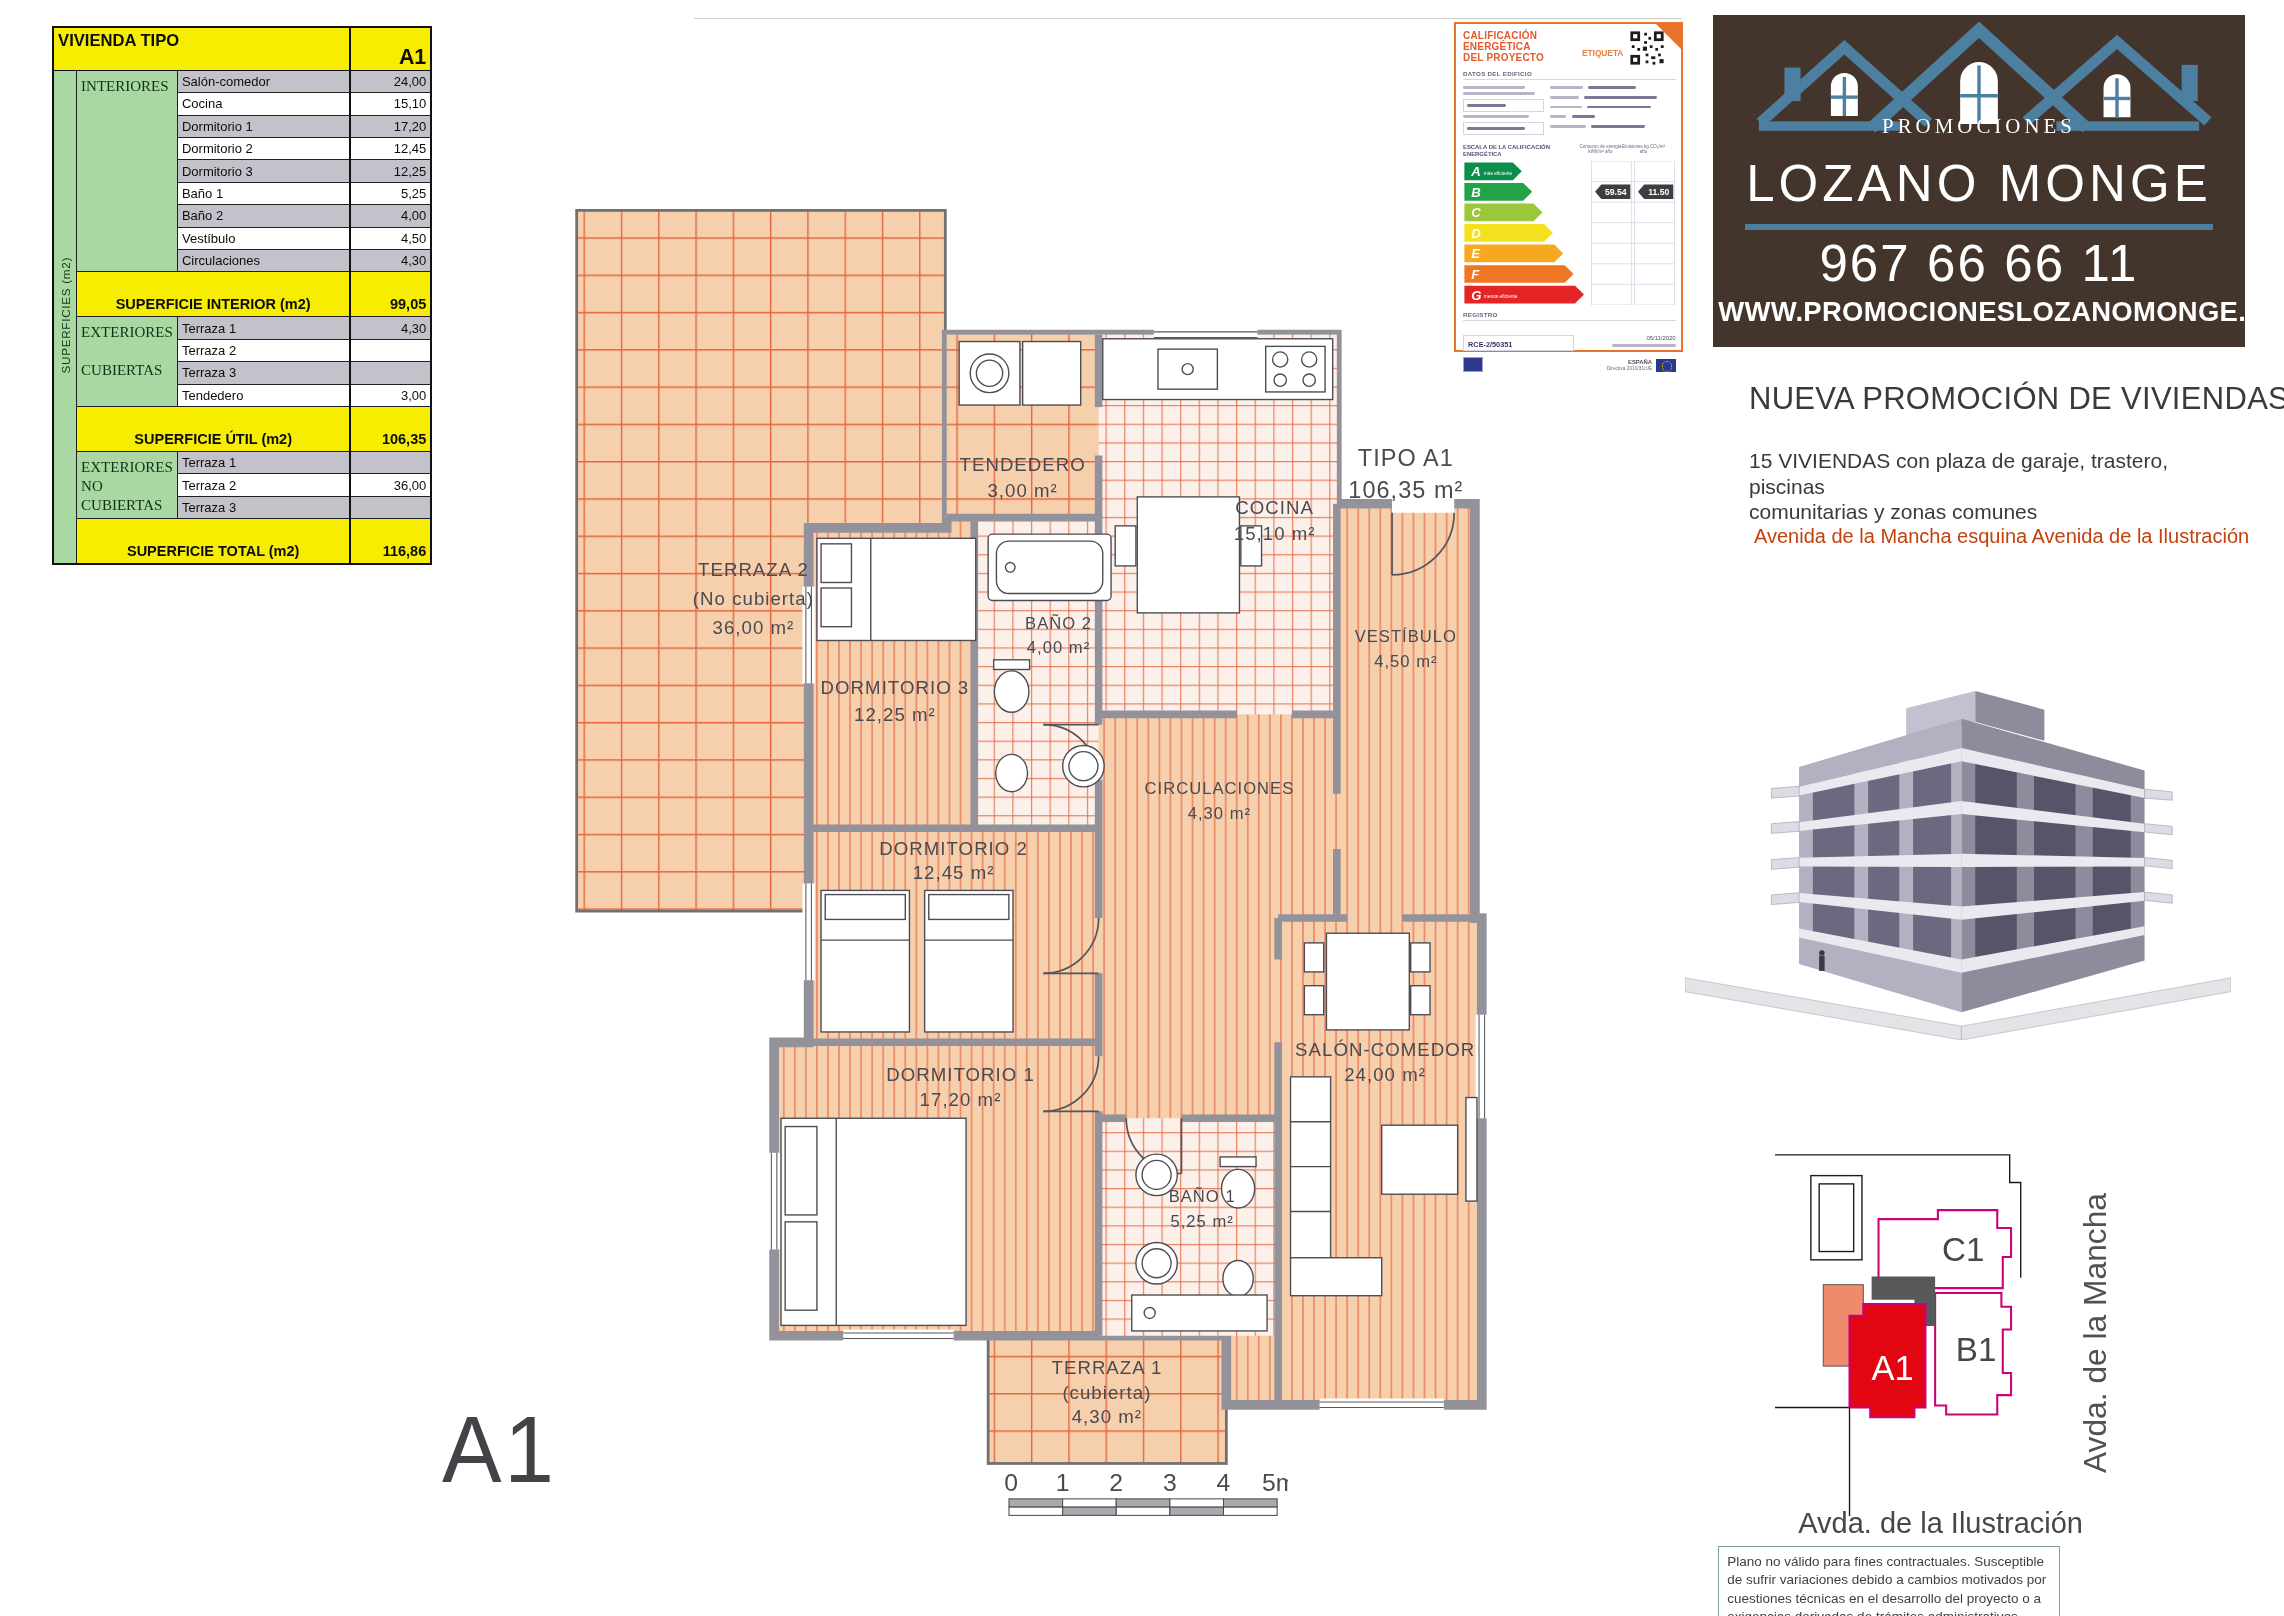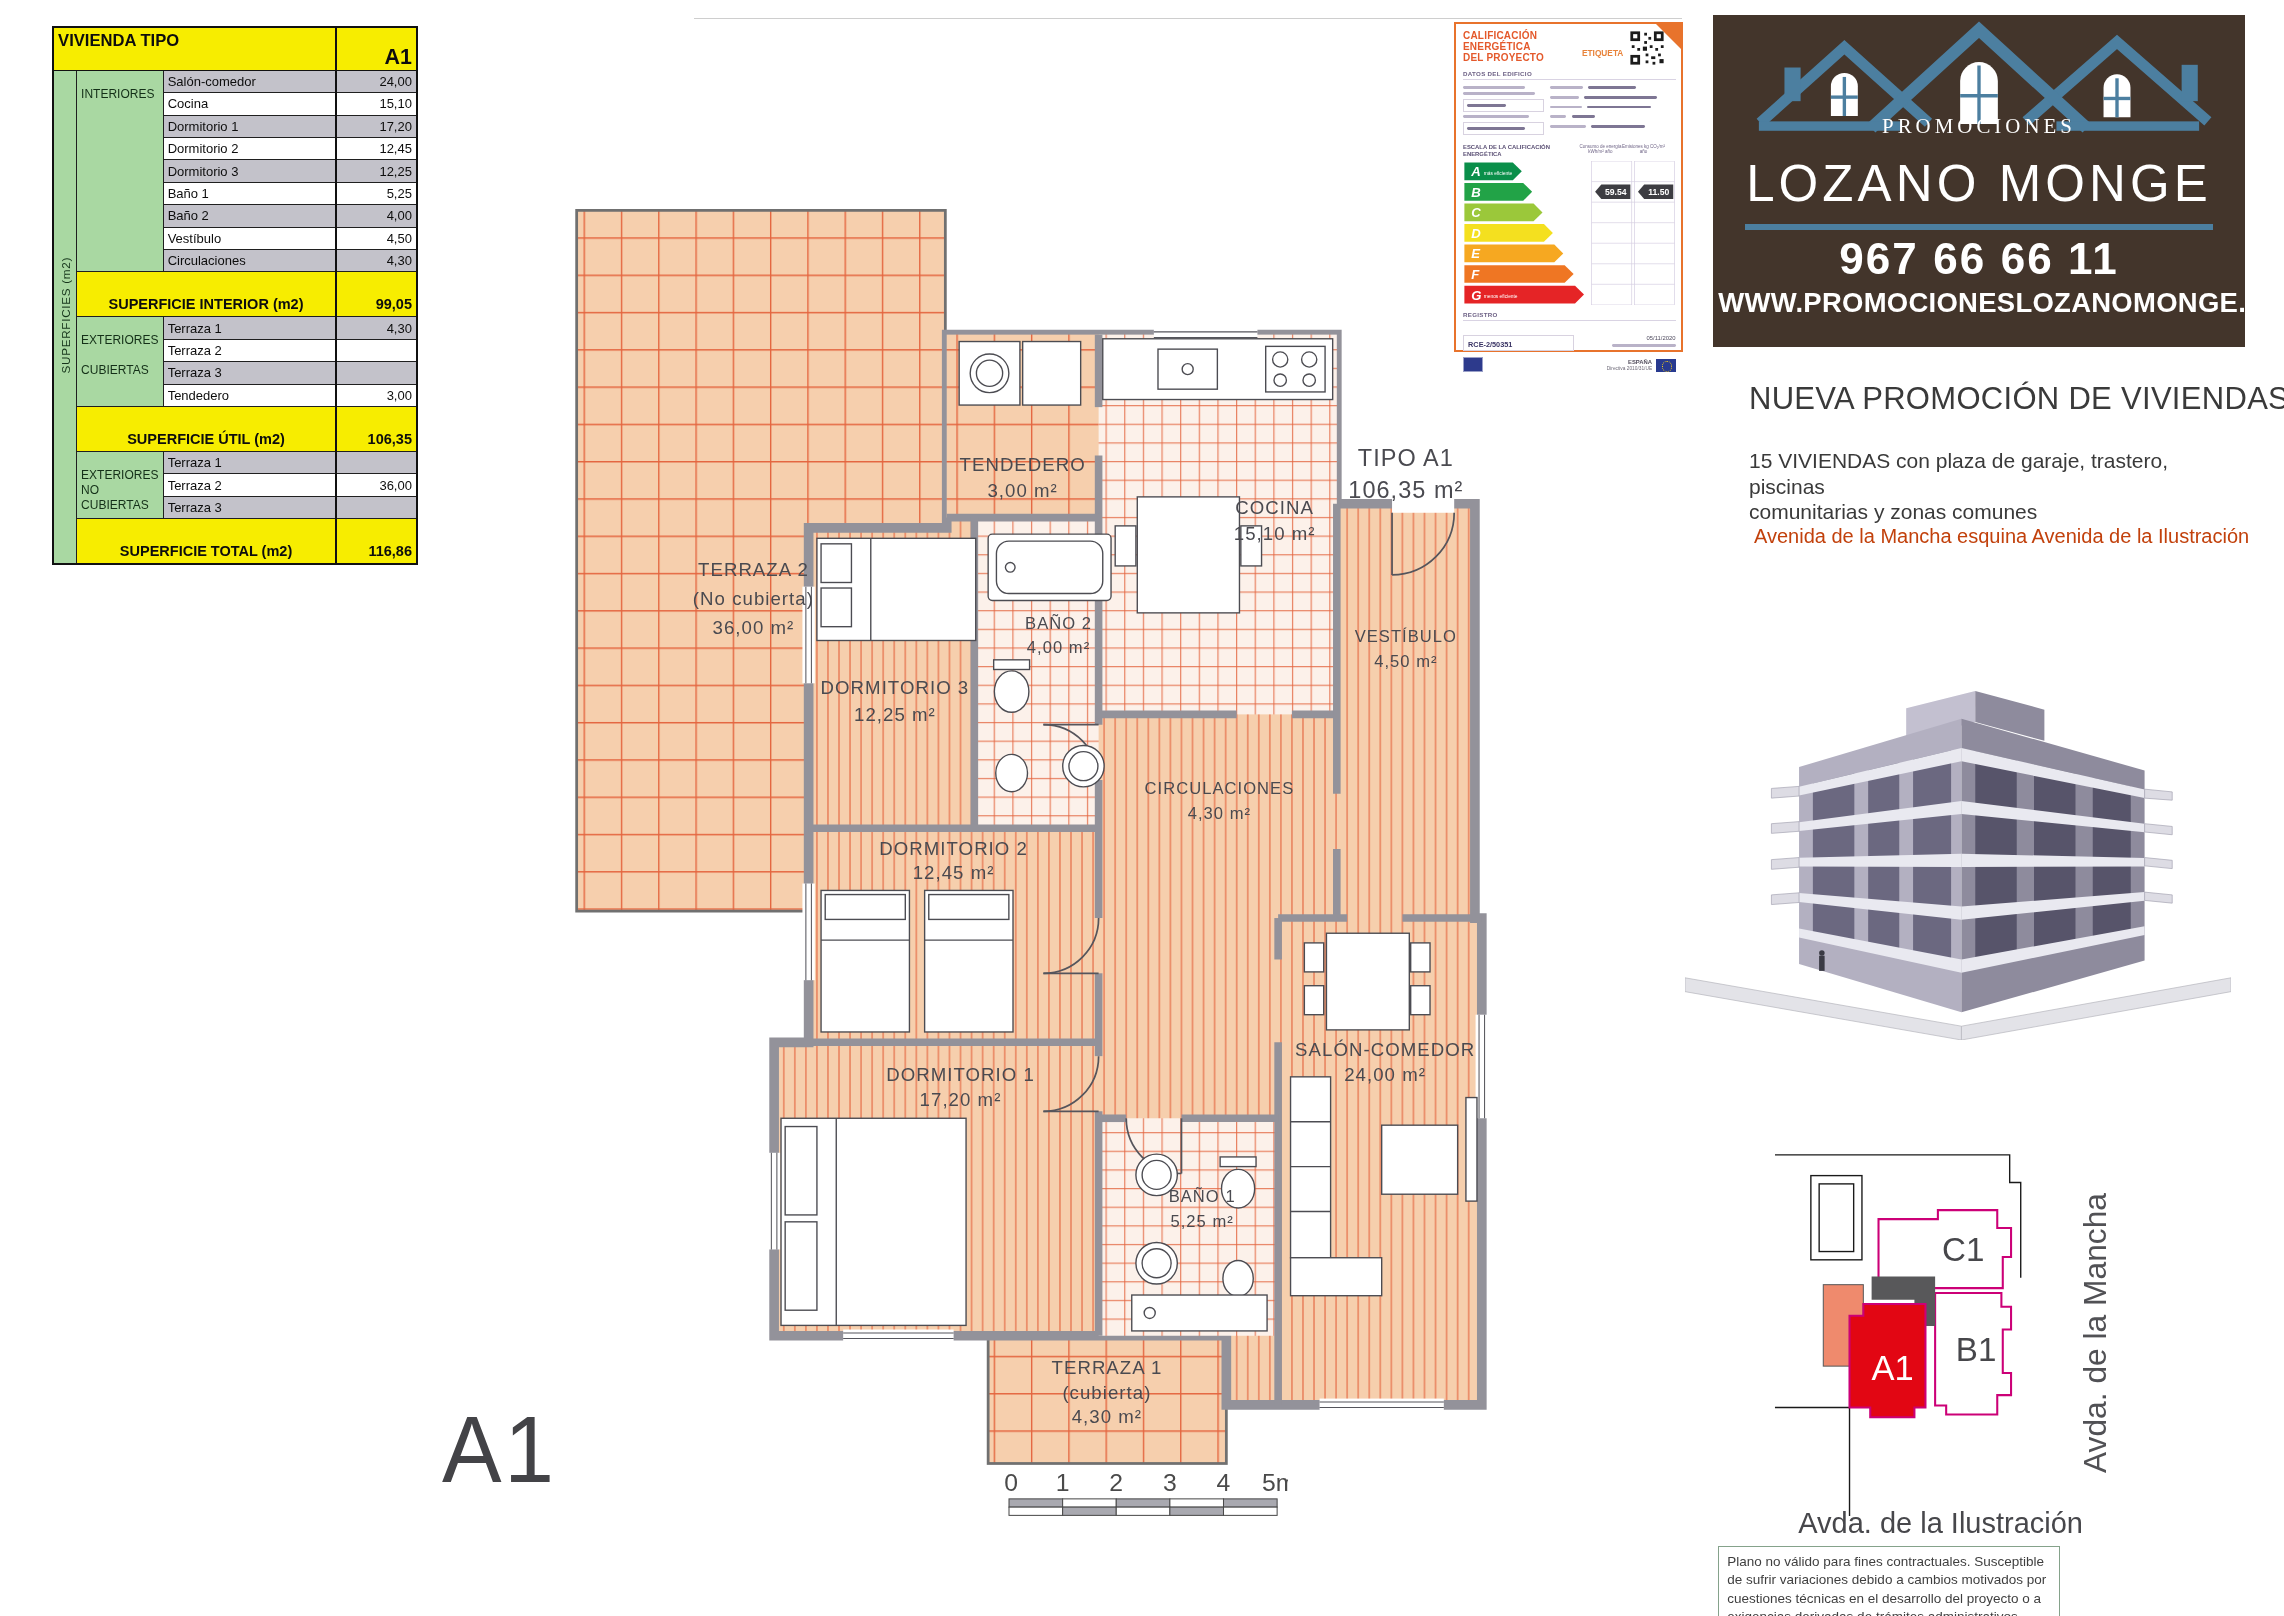--- a/index.html
+++ b/index.html
@@ -15,21 +15,21 @@
   .spec td{border:1px solid #1f1f1f;padding:0 4.1px;font-size:13px;color:#0d0d0d;overflow:hidden;white-space:nowrap;}
   .spec{border:2.1px solid #111;}
   .spec .c-strip{width:23.5px;} .spec .c-group{width:66px;} .spec .c-name{width:173px;} .spec .c-val{width:81px;}
   .spec tr.data td{height:21.4px;}
   .spec tr.total td{height:40px;}
   .spec td.hdr{background:#f7ed00;height:39px;font-weight:bold;border-bottom:1.7px solid #111;}
   .spec td.hdr-title{font-size:16.6px;vertical-align:top;padding-top:2.8px;}
   .spec td.hdr-a1{font-size:21.4px;text-align:right;vertical-align:bottom;border-left:2.1px solid #111;}
   .spec td.strip{background:#a9d8a2;text-align:center;vertical-align:middle;padding:0;}
   .spec .vtext{writing-mode:vertical-rl;transform:rotate(180deg);font-size:11.7px;color:#15341a;letter-spacing:0.7px;}
-  .spec td.grp{background:#a9d8a2;font-size:12px;color:#143018;vertical-align:top;padding-top:16px;line-height:1.25;white-space:normal;}
+  .spec td.grp{background:#a9d8a2;font-size:15px;color:#143018;vertical-align:top;padding-top:6px;line-height:1.25;white-space:normal;font-family:Liberation Serif, serif;}
   .spec td.name{background:#fff;}
   .spec td.val{background:#fff;text-align:right;border-left:2.1px solid #111;}
   .spec td.shade{background:#c3c2ca;}
   .spec td.tlabel{background:#f7ed00;font-weight:bold;font-size:14.5px;text-align:center;vertical-align:bottom;padding-bottom:4.1px;}
   .spec td.tval{background:#f7ed00;font-weight:bold;font-size:14.5px;text-align:right;vertical-align:bottom;padding-bottom:4.1px;border-left:2.1px solid #111;}
 
   
   .plan{left:546px;top:200px;}
   .plan text{font-family:"Liberation Sans",sans-serif;fill:#4a4a50;letter-spacing:1.5px;}
   .lbl{font-size:27px;} .lbl-s{font-size:24px;} .lbl-t{font-size:34px;letter-spacing:2px;}
@@ -65,21 +65,21 @@
   .foot-r{display:flex;align-items:flex-end;gap:4.1px;}
   .foot-txt{text-align:right;font-size:5.9px;color:#55505f;font-weight:bold;line-height:1.2;}
   .foot-dir{font-size:4.8px;font-weight:normal;color:#6e6a78;}
   .euflag{width:19.3px;height:13px;background:#283a8f;position:relative;}
   .euflag:after{content:"";position:absolute;left:5.5px;top:2.4px;width:8.3px;height:8.3px;border:0.7px dotted #f7d117;border-radius:50%;}
 
   
   .banner{left:1713px;top:15px;width:532px;height:332px;background:#43352b;overflow:hidden;text-align:center;color:#fff;}
   .banner .name{font-family:Liberation Sans, sans-serif;font-size:51px;letter-spacing:4.1px;margin-top:-1.4px;white-space:nowrap;}
   .banner .rule{height:6.2px;background:#4c7fa0;width:88%;margin:11px auto 4.1px auto;}
-  .banner .phone{font-size:44px;font-weight:bold;letter-spacing:2.1px;white-space:nowrap;}
+  .banner .phone{font-size:51px;font-weight:normal;letter-spacing:2.1px;white-space:nowrap;}
   .banner .site{font-size:28px;font-weight:bold;letter-spacing:0.3px;white-space:nowrap;transform:scaleX(.98);margin-top:2.8px;}
 
   
   .promo-h{left:1749px;top:381px;width:483px;font-size:31px;color:#3a3a3a;letter-spacing:0.3px;white-space:nowrap;}
   .promo-b{left:1749px;top:448px;width:470px;font-size:21px;line-height:25.6px;color:#3a3a3a;}
   .promo-a{left:1754px;top:525px;width:477px;font-size:20px;color:#c2410c;white-space:nowrap;}
 
   
   .render{left:1685px;top:653px;}
   .siteplan{left:1768px;top:1119px;}

